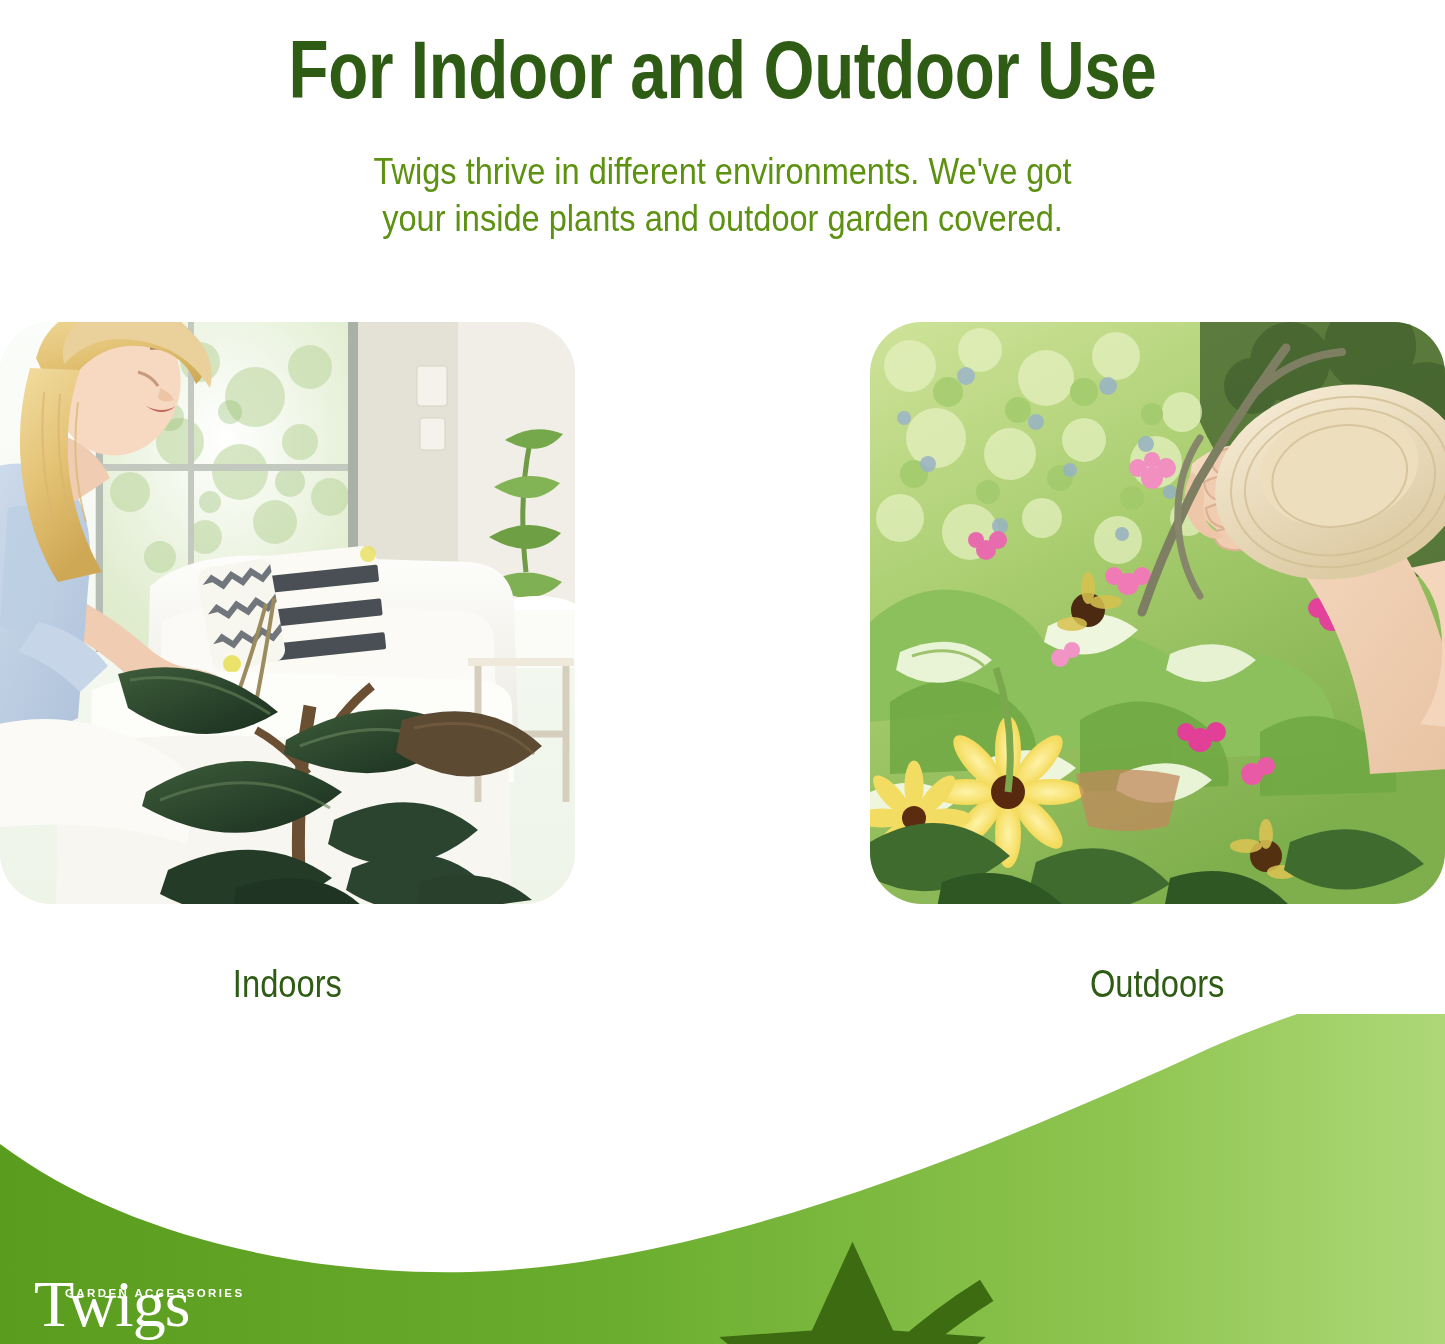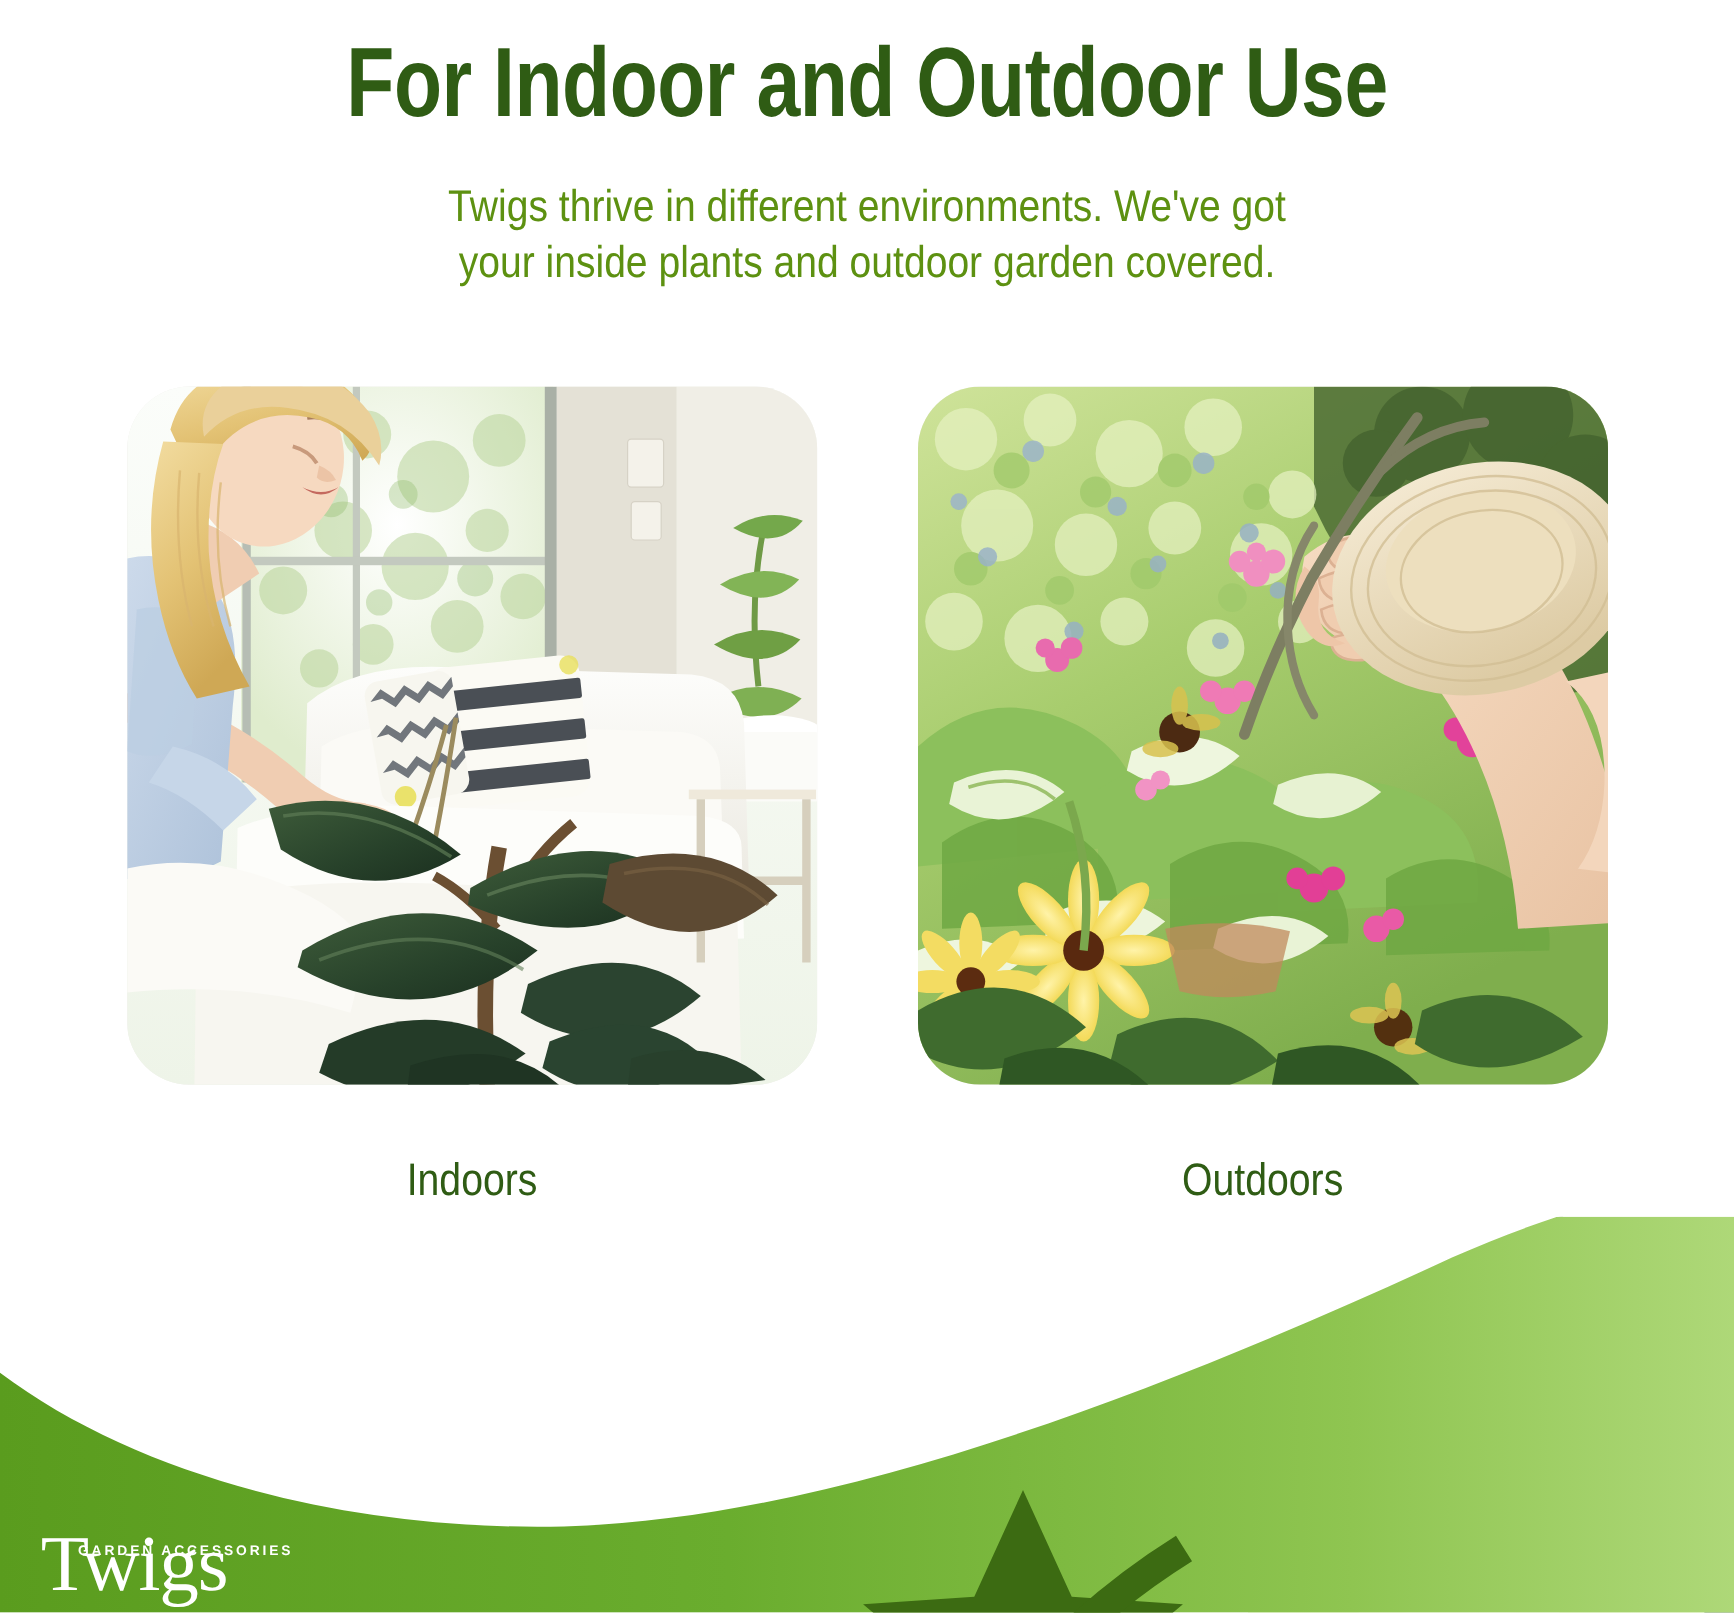--- a/index.html
+++ b/index.html
@@ -29,21 +29,21 @@
     font-weight:400;
     transform:scaleX(0.88);
     transform-origin:center top;
     margin-top:30px;
   }
 
   
   .cards {
     position:absolute;
     top:322px; left:0; width:100%;
-    display:flex; justify-content:center; gap:84px;
+    display:flex; justify-content:space-between; gap:84px;
   }
   .card-col { width:575px; display:flex; flex-direction:column; align-items:center; }
   .photo {
     width:575px; height:582px;
     border-radius:52px;
     overflow:hidden;
     position:relative;
     background:#efefea;
   }
   .photo svg { display:block; width:100%; height:100%; }

